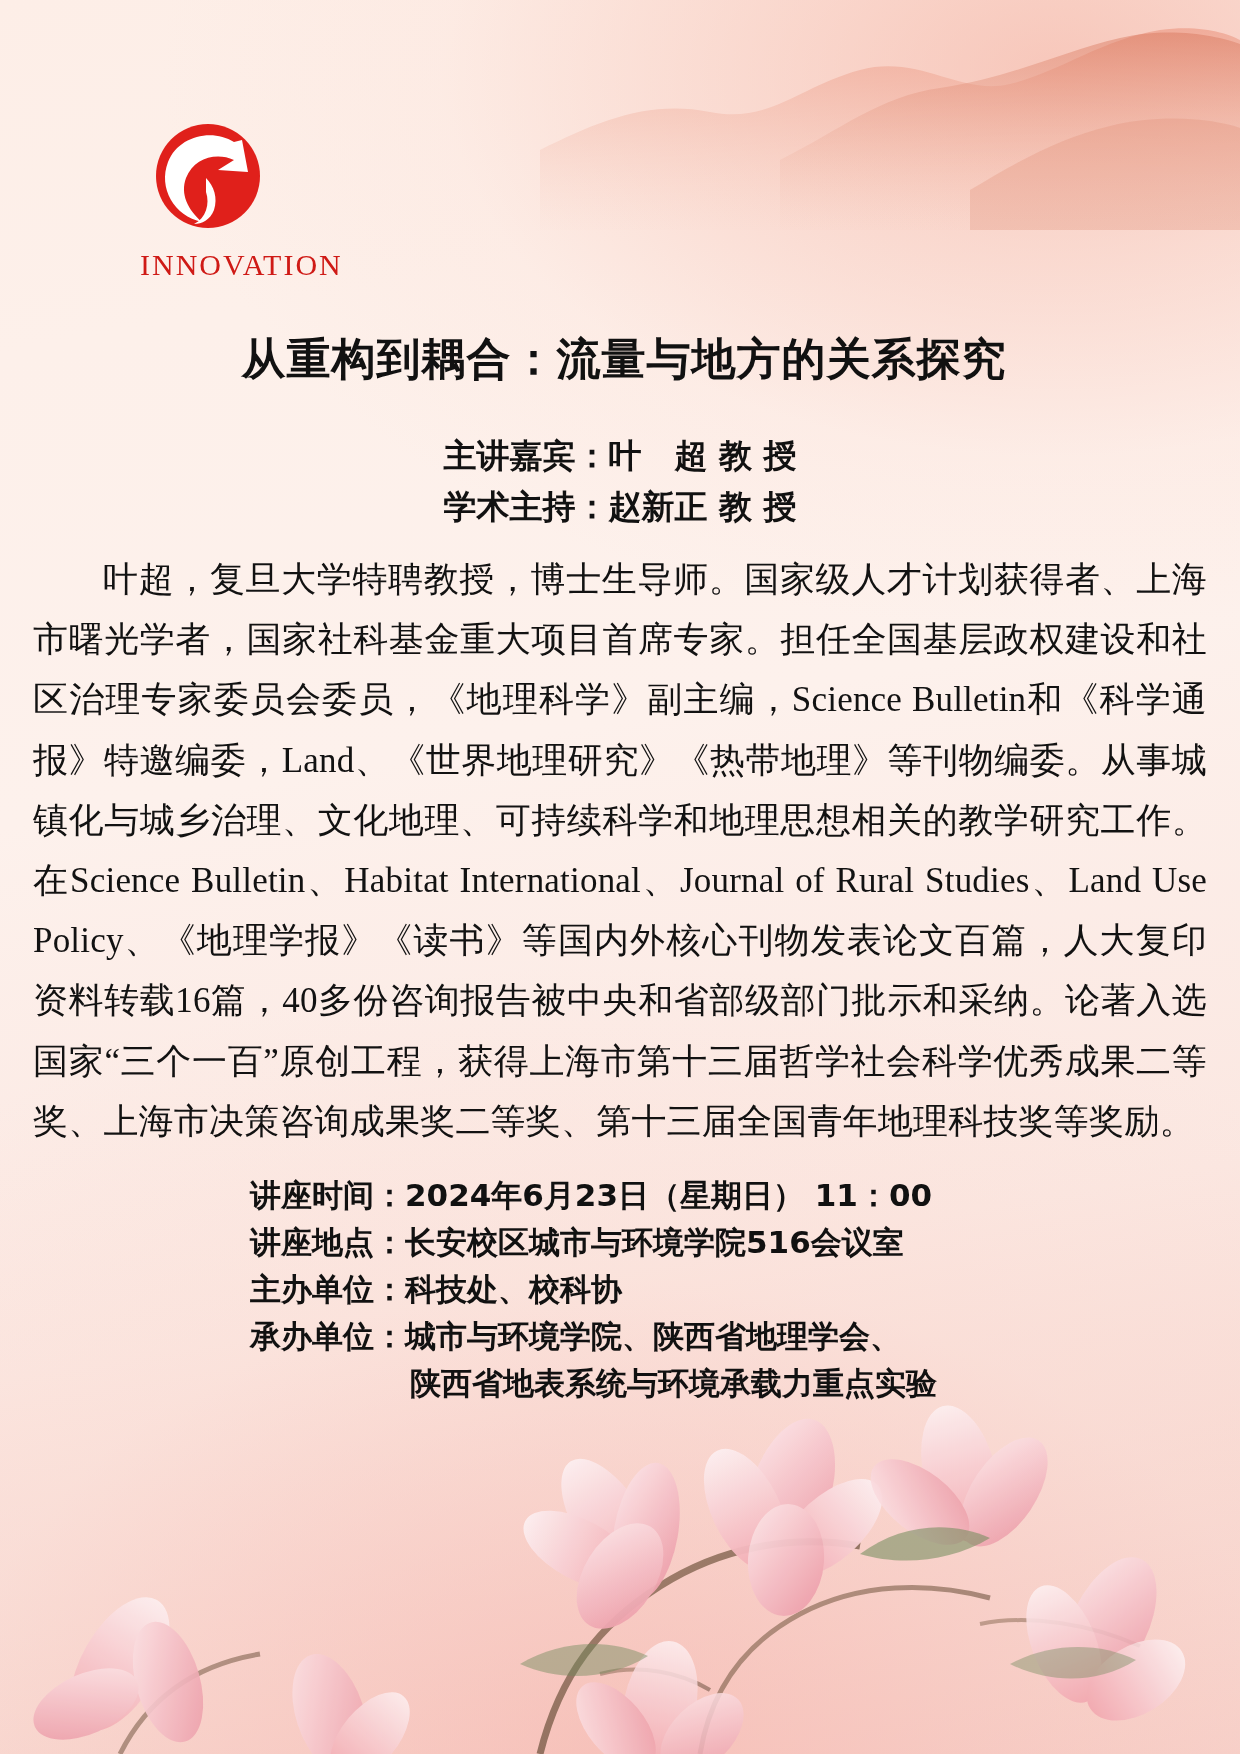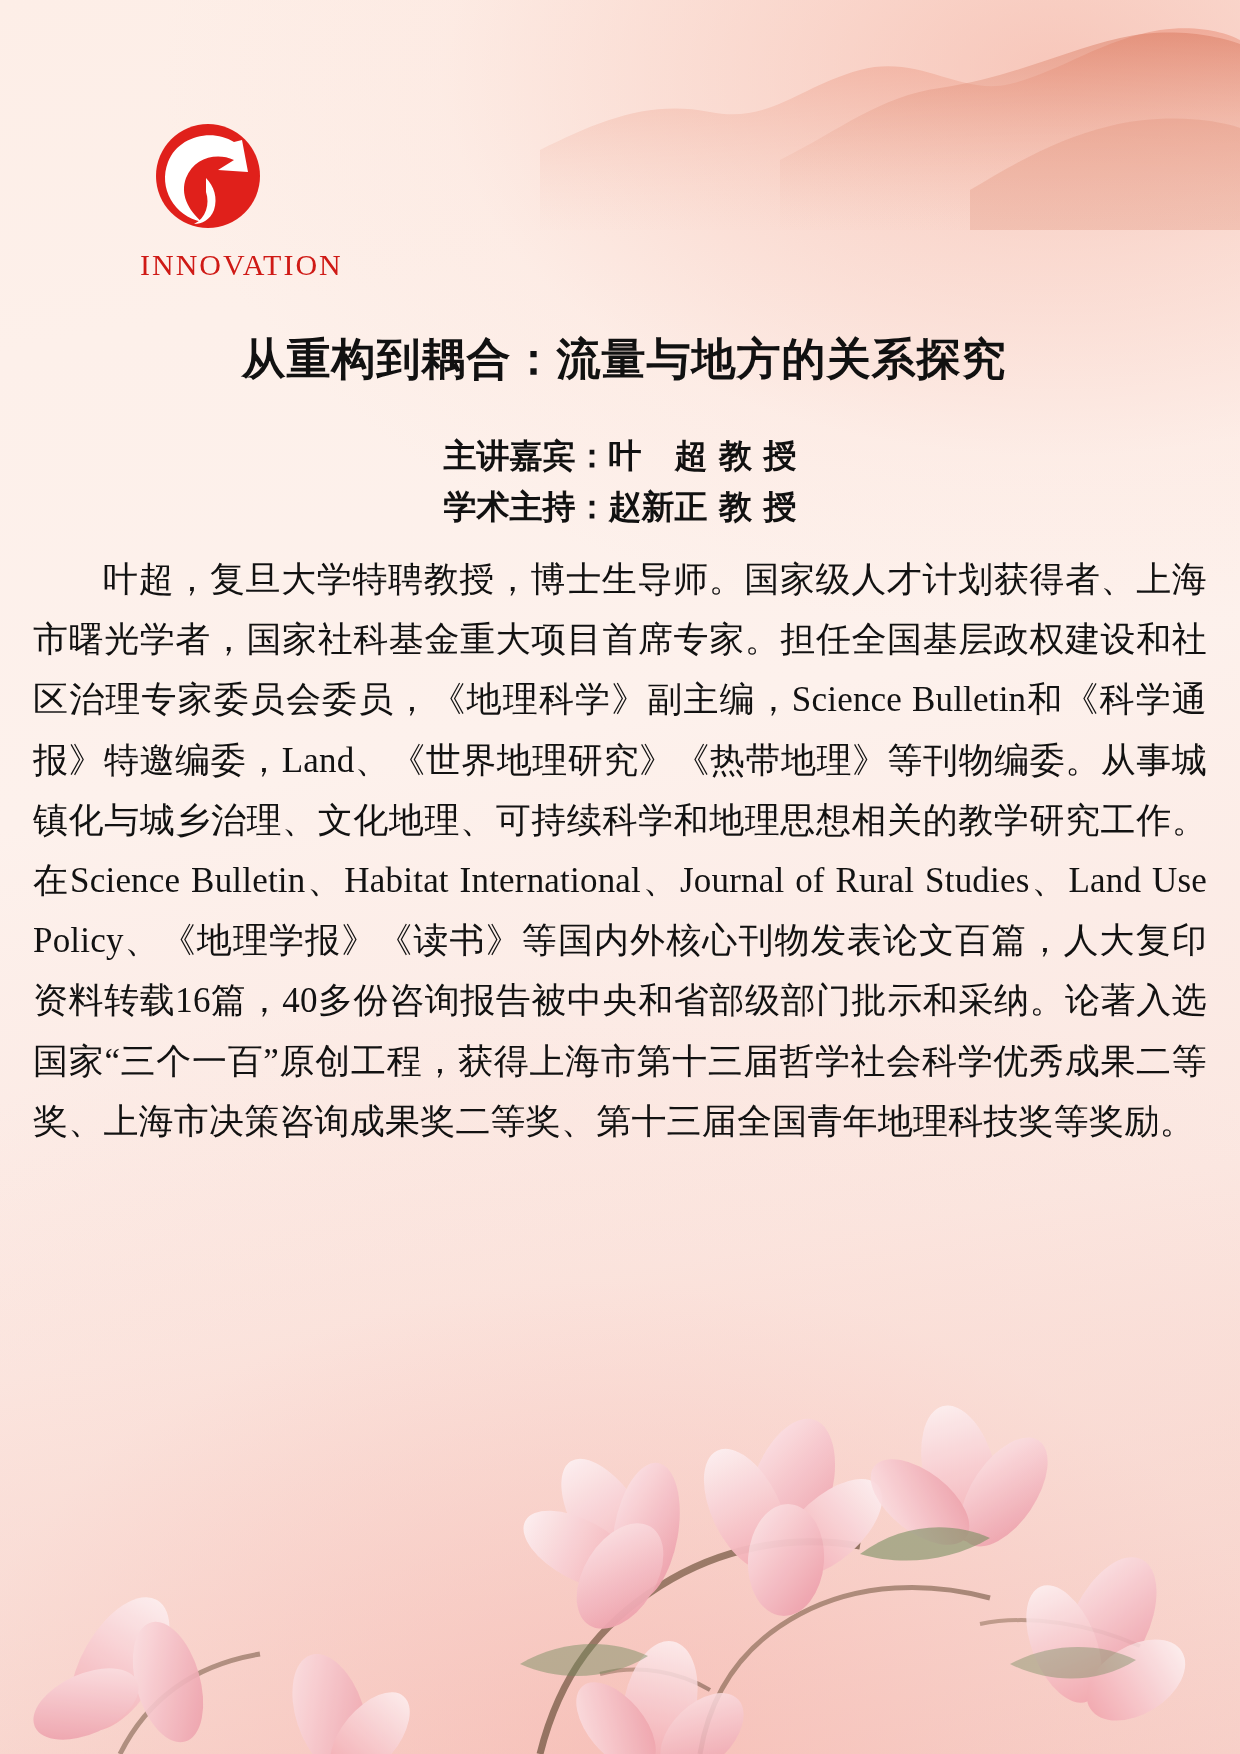--- a/index.html
+++ b/index.html
@@ -204,20 +204,27 @@
 
   <div class="lecture-title">从重构到耦合：流量与地方的关系探究</div>
 
   <div class="speakers">
     <div>主讲嘉宾：叶　超 教 授</div>
     <div>学术主持：赵新正 教 授</div>
   </div>
 
   <div class="bio">叶超，复旦大学特聘教授，博士生导师。国家级人才计划获得者、上海市曙光学者，国家社科基金重大项目首席专家。担任全国基层政权建设和社区治理专家委员会委员，《地理科学》副主编，Science Bulletin和《科学通报》特邀编委，Land、《世界地理研究》《热带地理》等刊物编委。从事城镇化与城乡治理、文化地理、可持续科学和地理思想相关的教学研究工作。在Science Bulletin、Habitat International、Journal of Rural Studies、Land Use Policy、《地理学报》《读书》等国内外核心刊物发表论文百篇，人大复印资料转载16篇，40多份咨询报告被中央和省部级部门批示和采纳。论著入选国家“三个一百”原创工程，获得上海市第十三届哲学社会科学优秀成果二等奖、上海市决策咨询成果奖二等奖、第十三届全国青年地理科技奖等奖励。</div>
 
+  <div class="info">
+    <div class="info-row">讲座时间：2024年6月23日（星期日） 11：00</div>
+    <div class="info-row">讲座地点：长安校区城市与环境学院516会议室</div>
+    <div class="info-row">主办单位：科技处、校科协</div>
+    <div class="info-row">承办单位：城市与环境学院、陕西省地理学会、</div>
+    <div class="info-row indent">陕西省地表系统与环境承载力重点实验</div>
+  </div>
 
   <svg class="floral" viewBox="0 0 1240 560" preserveAspectRatio="none">
     <defs>
       <linearGradient id="pet" x1="0" y1="0" x2="0" y2="1">
         <stop offset="0%" stop-color="#fdeff0"></stop>
         <stop offset="100%" stop-color="#f2a8b0"></stop>
       </linearGradient>
       <linearGradient id="pet2" x1="0" y1="0" x2="1" y2="1">
         <stop offset="0%" stop-color="#fde8ea"></stop>
         <stop offset="100%" stop-color="#ec98a4"></stop>

